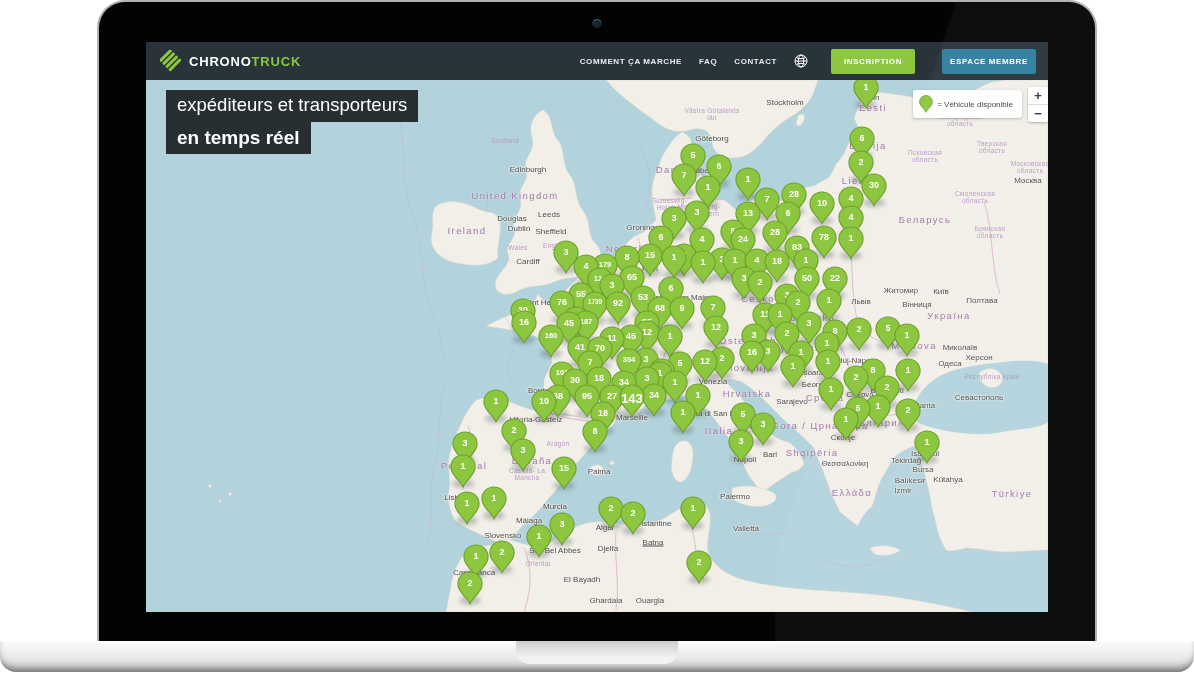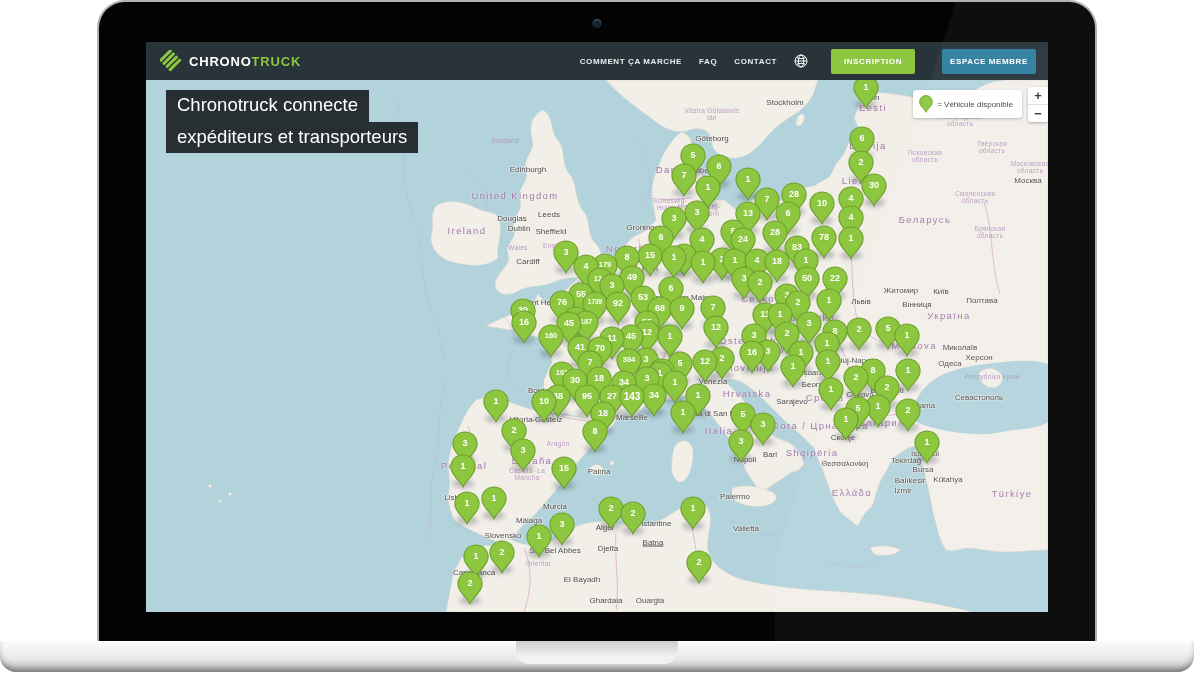--- a/index.html
+++ b/index.html
@@ -425,21 +425,21 @@
                 <path d="M13,1 C6.1,1 0.9,6.2 0.9,12.8 C0.9,17.6 3.8,21.2 6.9,24.6 C9.4,27.3 11.8,30 13,32.8 C14.2,30 16.6,27.3 19.1,24.6 C22.2,21.2 25.1,17.6 25.1,12.8 C25.1,6.2 19.9,1 13,1 Z" fill="var(--green)" stroke="var(--green-dark)" stroke-width="1.1"></path>
               </svg><span class="n">4</span></div>
             <div class="pin" style="left: 446px; top: 173px; z-index: 187;"><svg width="26" height="34" viewBox="0 0 26 34">
                 <path d="M13,1 C6.1,1 0.9,6.2 0.9,12.8 C0.9,17.6 3.8,21.2 6.9,24.6 C9.4,27.3 11.8,30 13,32.8 C14.2,30 16.6,27.3 19.1,24.6 C22.2,21.2 25.1,17.6 25.1,12.8 C25.1,6.2 19.9,1 13,1 Z" fill="var(--green)" stroke="var(--green-dark)" stroke-width="1.1"></path>
               </svg><span class="n" style="font-size: 7.5px;">179</span></div>
             <div class="pin" style="left: 441px; top: 187px; z-index: 201;"><svg width="26" height="34" viewBox="0 0 26 34">
                 <path d="M13,1 C6.1,1 0.9,6.2 0.9,12.8 C0.9,17.6 3.8,21.2 6.9,24.6 C9.4,27.3 11.8,30 13,32.8 C14.2,30 16.6,27.3 19.1,24.6 C22.2,21.2 25.1,17.6 25.1,12.8 C25.1,6.2 19.9,1 13,1 Z" fill="var(--green)" stroke="var(--green-dark)" stroke-width="1.1"></path>
               </svg><span class="n" style="font-size: 7.5px;">124</span></div>
             <div class="pin" style="left: 473px; top: 185px; z-index: 199;"><svg width="26" height="34" viewBox="0 0 26 34">
                 <path d="M13,1 C6.1,1 0.9,6.2 0.9,12.8 C0.9,17.6 3.8,21.2 6.9,24.6 C9.4,27.3 11.8,30 13,32.8 C14.2,30 16.6,27.3 19.1,24.6 C22.2,21.2 25.1,17.6 25.1,12.8 C25.1,6.2 19.9,1 13,1 Z" fill="var(--green)" stroke="var(--green-dark)" stroke-width="1.1"></path>
-              </svg><span class="n">49</span></div>
+              </svg><span class="n">65</span></div>
             <div class="pin" style="left: 453px; top: 193px; z-index: 207;"><svg width="26" height="34" viewBox="0 0 26 34">
                 <path d="M13,1 C6.1,1 0.9,6.2 0.9,12.8 C0.9,17.6 3.8,21.2 6.9,24.6 C9.4,27.3 11.8,30 13,32.8 C14.2,30 16.6,27.3 19.1,24.6 C22.2,21.2 25.1,17.6 25.1,12.8 C25.1,6.2 19.9,1 13,1 Z" fill="var(--green)" stroke="var(--green-dark)" stroke-width="1.1"></path>
               </svg><span class="n">3</span></div>
             <div class="pin" style="left: 403px; top: 210px; z-index: 224;"><svg width="26" height="34" viewBox="0 0 26 34">
                 <path d="M13,1 C6.1,1 0.9,6.2 0.9,12.8 C0.9,17.6 3.8,21.2 6.9,24.6 C9.4,27.3 11.8,30 13,32.8 C14.2,30 16.6,27.3 19.1,24.6 C22.2,21.2 25.1,17.6 25.1,12.8 C25.1,6.2 19.9,1 13,1 Z" fill="var(--green)" stroke="var(--green-dark)" stroke-width="1.1"></path>
               </svg><span class="n">76</span></div>
             <div class="pin" style="left: 422px; top: 202px; z-index: 216;"><svg width="26" height="34" viewBox="0 0 26 34">
                 <path d="M13,1 C6.1,1 0.9,6.2 0.9,12.8 C0.9,17.6 3.8,21.2 6.9,24.6 C9.4,27.3 11.8,30 13,32.8 C14.2,30 16.6,27.3 19.1,24.6 C22.2,21.2 25.1,17.6 25.1,12.8 C25.1,6.2 19.9,1 13,1 Z" fill="var(--green)" stroke="var(--green-dark)" stroke-width="1.1"></path>
               </svg><span class="n">55</span></div>
             <div class="pin" style="left: 436px; top: 211px; z-index: 225;"><svg width="26" height="34" viewBox="0 0 26 34">
@@ -491,21 +491,21 @@
                 <path d="M13,1 C6.1,1 0.9,6.2 0.9,12.8 C0.9,17.6 3.8,21.2 6.9,24.6 C9.4,27.3 11.8,30 13,32.8 C14.2,30 16.6,27.3 19.1,24.6 C22.2,21.2 25.1,17.6 25.1,12.8 C25.1,6.2 19.9,1 13,1 Z" fill="var(--green)" stroke="var(--green-dark)" stroke-width="1.1"></path>
               </svg><span class="n">34</span></div>
             <div class="pin" style="left: 428px; top: 304px; z-index: 318;"><svg width="26" height="34" viewBox="0 0 26 34">
                 <path d="M13,1 C6.1,1 0.9,6.2 0.9,12.8 C0.9,17.6 3.8,21.2 6.9,24.6 C9.4,27.3 11.8,30 13,32.8 C14.2,30 16.6,27.3 19.1,24.6 C22.2,21.2 25.1,17.6 25.1,12.8 C25.1,6.2 19.9,1 13,1 Z" fill="var(--green)" stroke="var(--green-dark)" stroke-width="1.1"></path>
               </svg><span class="n">95</span></div>
             <div class="pin" style="left: 453px; top: 304px; z-index: 318;"><svg width="26" height="34" viewBox="0 0 26 34">
                 <path d="M13,1 C6.1,1 0.9,6.2 0.9,12.8 C0.9,17.6 3.8,21.2 6.9,24.6 C9.4,27.3 11.8,30 13,32.8 C14.2,30 16.6,27.3 19.1,24.6 C22.2,21.2 25.1,17.6 25.1,12.8 C25.1,6.2 19.9,1 13,1 Z" fill="var(--green)" stroke="var(--green-dark)" stroke-width="1.1"></path>
               </svg><span class="n">27</span></div>
             <div class="pin" style="left: 473px; top: 304px; z-index: 318;"><svg width="26" height="34" viewBox="0 0 26 34">
                 <path d="M13,1 C6.1,1 0.9,6.2 0.9,12.8 C0.9,17.6 3.8,21.2 6.9,24.6 C9.4,27.3 11.8,30 13,32.8 C14.2,30 16.6,27.3 19.1,24.6 C22.2,21.2 25.1,17.6 25.1,12.8 C25.1,6.2 19.9,1 13,1 Z" fill="var(--green)" stroke="var(--green-dark)" stroke-width="1.1"></path>
-              </svg><span class="n" style="font-size: 10px;">143</span></div>
+              </svg><span class="n" style="font-size: 13px;">143</span></div>
             <div class="pin" style="left: 495px; top: 303px; z-index: 317;"><svg width="26" height="34" viewBox="0 0 26 34">
                 <path d="M13,1 C6.1,1 0.9,6.2 0.9,12.8 C0.9,17.6 3.8,21.2 6.9,24.6 C9.4,27.3 11.8,30 13,32.8 C14.2,30 16.6,27.3 19.1,24.6 C22.2,21.2 25.1,17.6 25.1,12.8 C25.1,6.2 19.9,1 13,1 Z" fill="var(--green)" stroke="var(--green-dark)" stroke-width="1.1"></path>
               </svg><span class="n">34</span></div>
             <div class="pin" style="left: 385px; top: 309px; z-index: 323;"><svg width="26" height="34" viewBox="0 0 26 34">
                 <path d="M13,1 C6.1,1 0.9,6.2 0.9,12.8 C0.9,17.6 3.8,21.2 6.9,24.6 C9.4,27.3 11.8,30 13,32.8 C14.2,30 16.6,27.3 19.1,24.6 C22.2,21.2 25.1,17.6 25.1,12.8 C25.1,6.2 19.9,1 13,1 Z" fill="var(--green)" stroke="var(--green-dark)" stroke-width="1.1"></path>
               </svg><span class="n">10</span></div>
             <div class="pin" style="left: 399px; top: 304px; z-index: 318;"><svg width="26" height="34" viewBox="0 0 26 34">
                 <path d="M13,1 C6.1,1 0.9,6.2 0.9,12.8 C0.9,17.6 3.8,21.2 6.9,24.6 C9.4,27.3 11.8,30 13,32.8 C14.2,30 16.6,27.3 19.1,24.6 C22.2,21.2 25.1,17.6 25.1,12.8 C25.1,6.2 19.9,1 13,1 Z" fill="var(--green)" stroke="var(--green-dark)" stroke-width="1.1"></path>
               </svg><span class="n">38</span></div>
             <div class="pin" style="left: 488px; top: 230px; z-index: 244;"><svg width="26" height="34" viewBox="0 0 26 34">
@@ -699,22 +699,22 @@
               </svg><span class="n">2</span></div>
             <div class="pin" style="left: 540px; top: 470px; z-index: 484;"><svg width="26" height="34" viewBox="0 0 26 34">
                 <path d="M13,1 C6.1,1 0.9,6.2 0.9,12.8 C0.9,17.6 3.8,21.2 6.9,24.6 C9.4,27.3 11.8,30 13,32.8 C14.2,30 16.6,27.3 19.1,24.6 C22.2,21.2 25.1,17.6 25.1,12.8 C25.1,6.2 19.9,1 13,1 Z" fill="var(--green)" stroke="var(--green-dark)" stroke-width="1.1"></path>
               </svg><span class="n">2</span></div>
             <div class="pin" style="left: 534px; top: 416px; z-index: 430;"><svg width="26" height="34" viewBox="0 0 26 34">
                 <path d="M13,1 C6.1,1 0.9,6.2 0.9,12.8 C0.9,17.6 3.8,21.2 6.9,24.6 C9.4,27.3 11.8,30 13,32.8 C14.2,30 16.6,27.3 19.1,24.6 C22.2,21.2 25.1,17.6 25.1,12.8 C25.1,6.2 19.9,1 13,1 Z" fill="var(--green)" stroke="var(--green-dark)" stroke-width="1.1"></path>
               </svg><span class="n">1</span></div>
           </div>
 
         <div class="hero">
-          <div>Chronotruck connecte</div>
           <div>expéditeurs et transporteurs</div>
+          <div class="b">en temps réel</div>
         </div>
 
         <div class="legend">
           <svg width="14" height="18" viewBox="0 0 26 34">
             <path d="M13,1 C6.1,1 0.9,6.2 0.9,12.8 C0.9,17.6 3.8,21.2 6.9,24.6 C9.4,27.3 11.8,30 13,32.8 C14.2,30 16.6,27.3 19.1,24.6 C22.2,21.2 25.1,17.6 25.1,12.8 C25.1,6.2 19.9,1 13,1 Z" fill="var(--green)" stroke="var(--green-dark)" stroke-width="1.5"></path>
           </svg>
           <span class="legend-text">= Véhicule disponible</span>
         </div>
 
         <div class="zoomctl">

